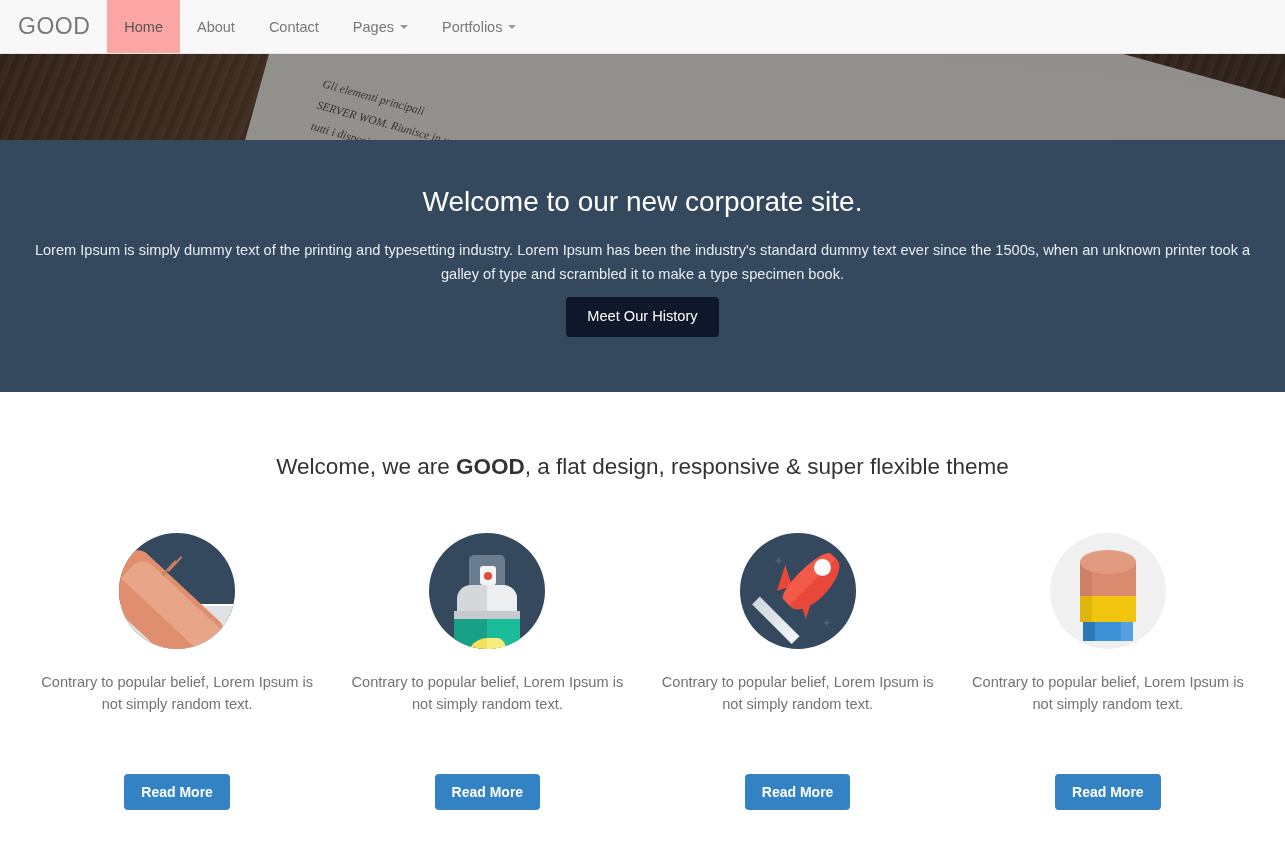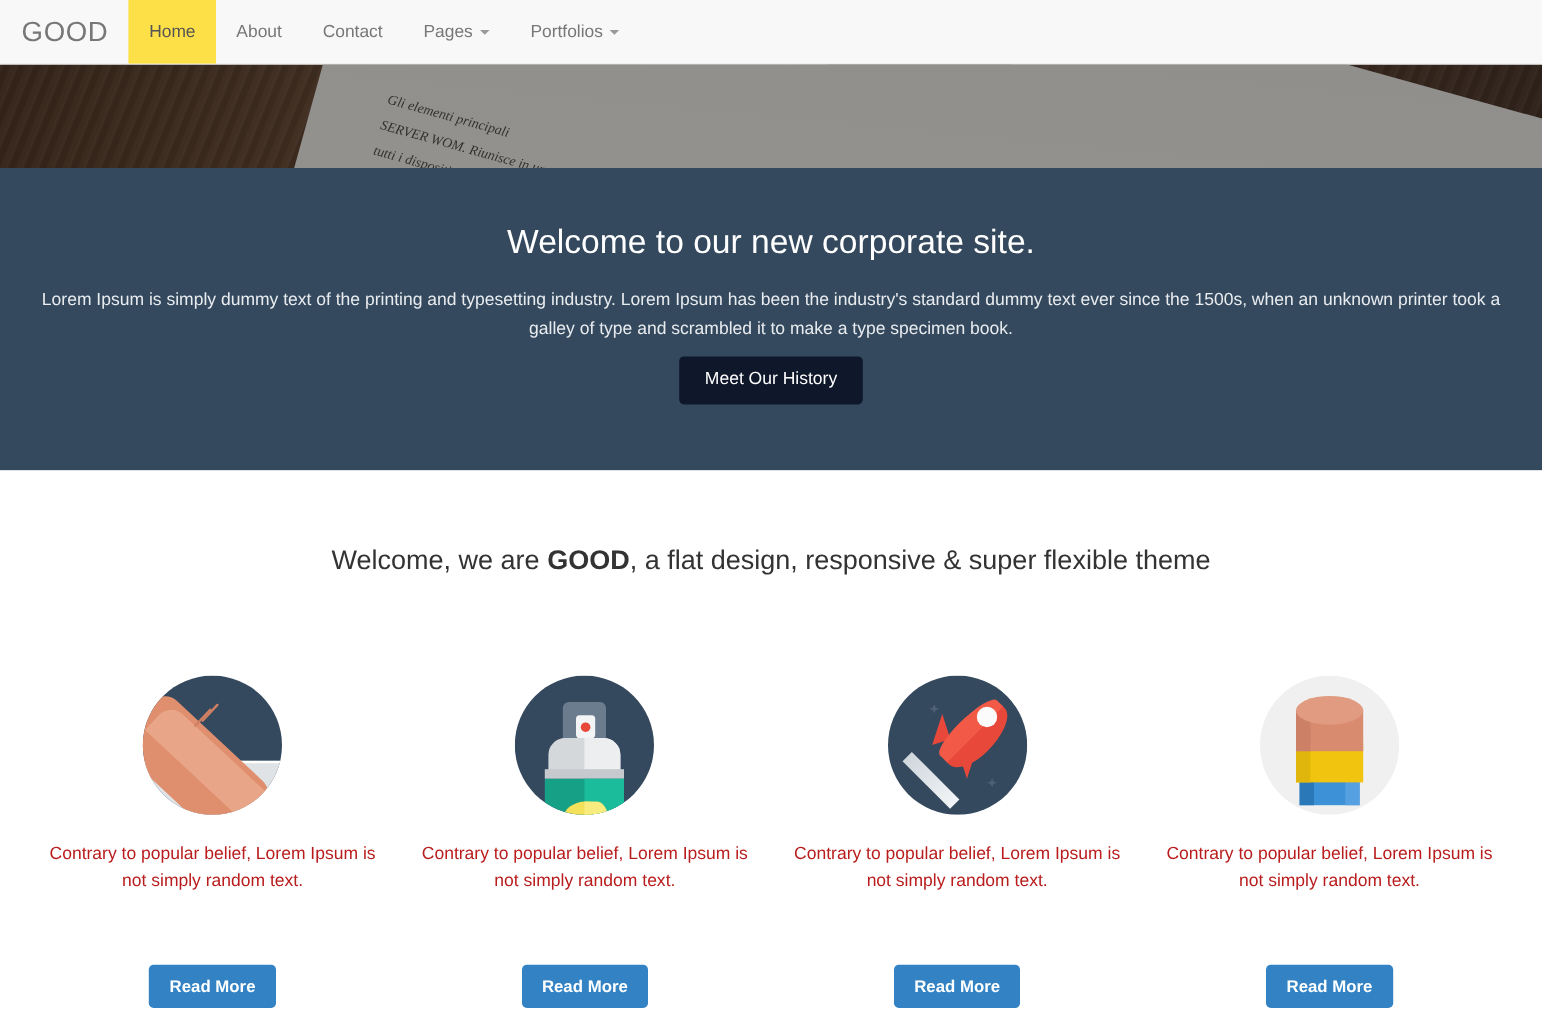--- a/index.html
+++ b/index.html
@@ -35,21 +35,21 @@
   .nav-item {
     display: flex;
     align-items: center;
     padding: 0 17px;
     font-size: 14.5px;
     color: #777777;
     white-space: nowrap;
     cursor: pointer;
     text-decoration: none;
   }
-  .nav-item.active { background: #fde047; color: #555555; }
+  .nav-item.active { background: #fca5a5; color: #555555; }
   .caret {
     display: inline-block;
     width: 0; height: 0;
     margin-left: 6px;
     border-left: 4px solid transparent;
     border-right: 4px solid transparent;
     border-top: 4px solid #999999;
     vertical-align: middle;
   }
 
@@ -145,21 +145,21 @@
     line-height: 1.2;
   }
 
   
   .features { padding-top: 62px; background:#fff; }
   .features h2 {
     text-align: center;
     font-size: 22.5px;
     font-weight: 400;
     color: #333333;
-    margin-bottom: 83px;
+    margin-bottom: 53px;
   }
   .features h2 b { font-weight: bold; }
   .cols {
     display: flex;
     padding: 0 22px;
   }
   .col {
     flex: 1;
     text-align: center;
     padding: 0 12px;
@@ -168,21 +168,21 @@
     width: 116px;
     height: 116px;
     border-radius: 50%;
     margin: 0 auto 22px;
     position: relative;
     overflow: hidden;
   }
   .col p {
     font-size: 14.6px;
     line-height: 1.52;
-    color: #b91c1c;
+    color: #737373;
     margin-bottom: 19px;
     padding: 0 4px;
   }
   .btn-sm {
     display: inline-block;
     background: #3383c4;
     color: #ffffff;
     font-size: 14px;
     font-weight: bold;
     padding: 10px 17px;

